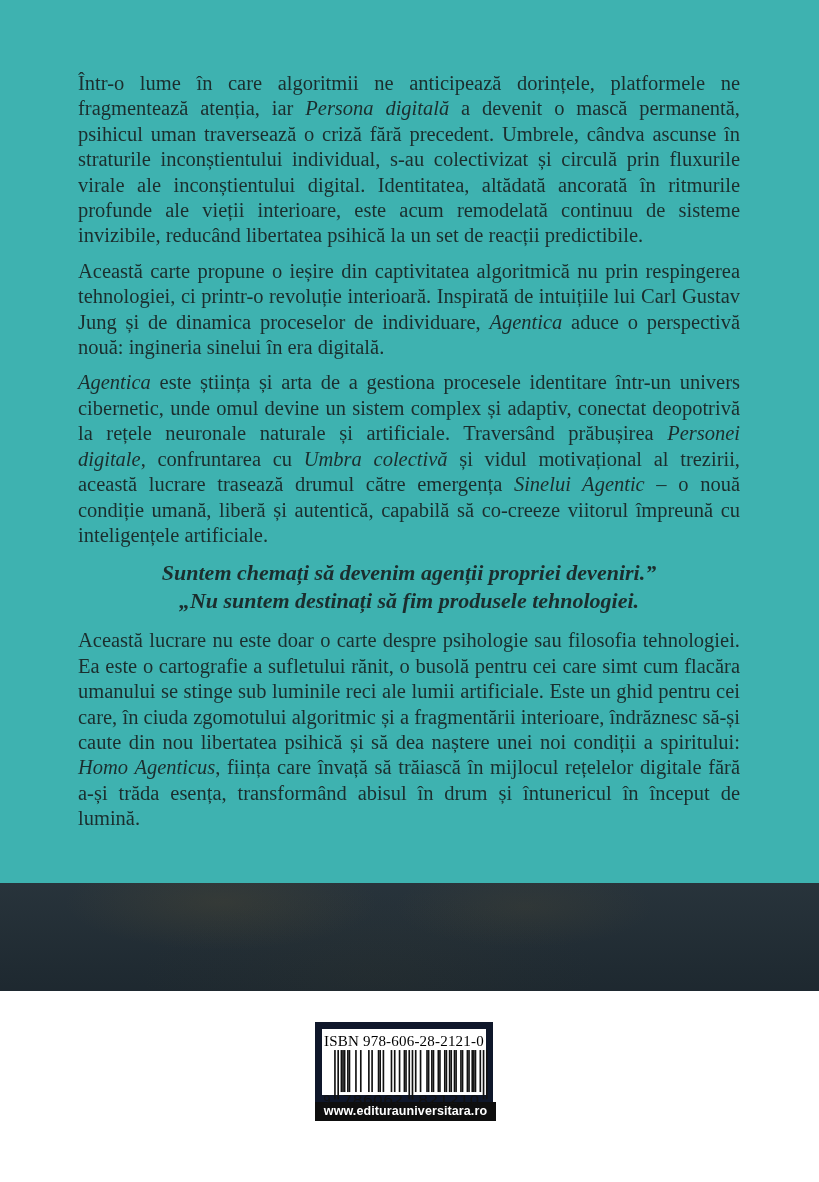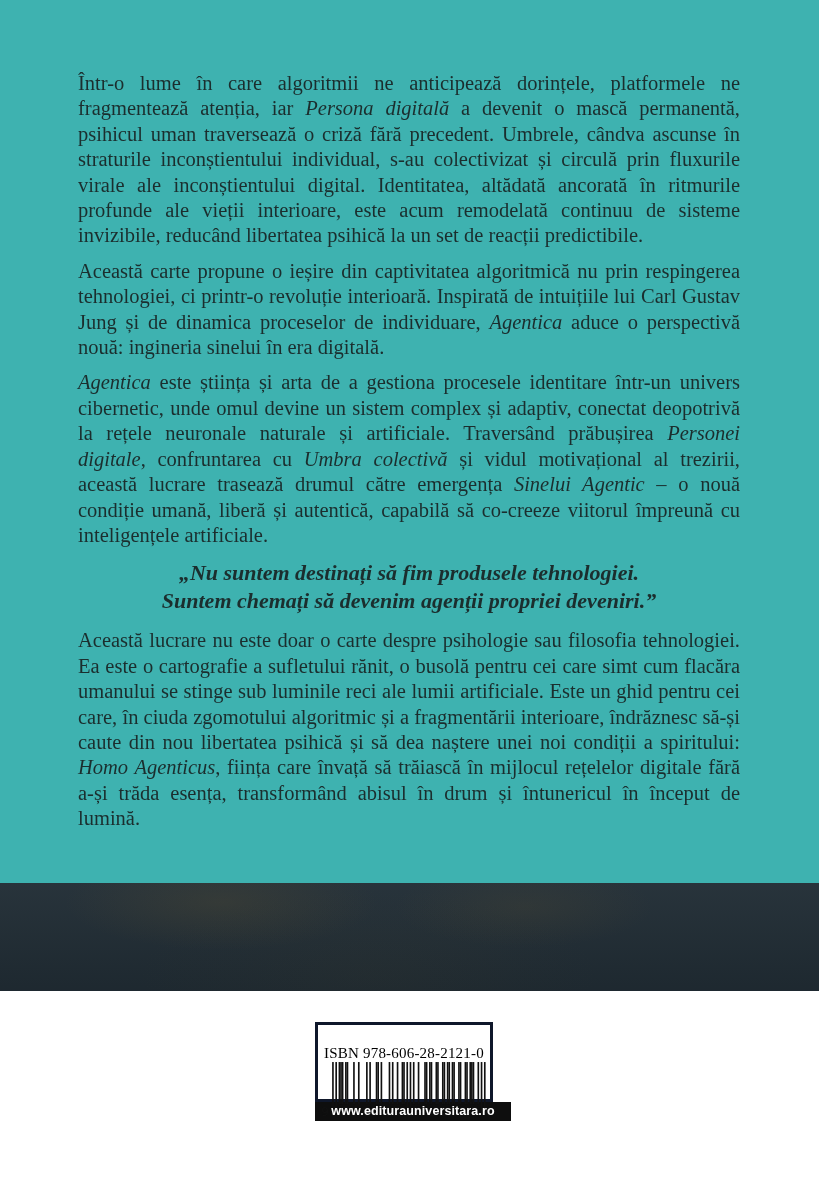--- a/index.html
+++ b/index.html
@@ -59,41 +59,41 @@
   }
   
   .barcode-block{
     position:absolute;left:315px;top:1022px;
     width:178px;
   }
   .isbn-box{
     box-sizing:border-box;
     width:178px;height:80px;
     background:#ffffff;
-    border:3px solid #0f172a;
-    padding-top:20px;
+    border:7px solid #0f172a;
+    padding-top:4px;
   }
   .isbn-label{
     font-family:"Liberation Serif","DejaVu Serif",serif;
     font-size:15px;
     color:#000000;
     text-align:center;
     letter-spacing:0.2px;
     white-space:nowrap;
   }
   .ean{
     display:block;
     width:168px;height:55px;
     margin:0 auto;
   }
   .ean rect{fill:#111111;}
   .ean text{fill:#111111;}
   .url-band{
     box-sizing:border-box;
-    width:196px;height:19px;
+    width:181px;height:19px;
     background:#0e0e0e;
     color:#ffffff;
     font-family:"Liberation Sans","DejaVu Sans",sans-serif;
     font-weight:bold;
     font-size:12.5px;
     line-height:19px;
     text-align:center;
     letter-spacing:0.1px;
     white-space:nowrap;
   }
@@ -102,22 +102,22 @@
 <body>
 
 <div class="page">
 
   <div class="teal">
     <p class="para"><span>Într-o lume în care algoritmii ne anticipează dorințele, platformele ne fragmentează atenția, iar </span><em>Persona digitală</em><span> a devenit o mască permanentă, psihicul uman traversează o criză fără precedent. Umbrele, cândva ascunse în straturile inconștientului individual, s-au colectivizat și circulă prin fluxurile virale ale inconștientului digital. Identitatea, altădată ancorată în ritmurile profunde ale vieții interioare, este acum remodelată continuu de sisteme invizibile, reducând libertatea psihică la un set de reacții predictibile.</span></p>
     <p class="para"><span>Această carte propune o ieșire din captivitatea algoritmică nu prin respingerea tehnologiei, ci printr-o revoluție interioară. Inspirată de intuițiile lui Carl Gustav Jung și de dinamica proceselor de individuare, </span><em>Agentica</em><span> aduce o perspectivă nouă: ingineria sinelui în era digitală.</span></p>
     <p class="para"><em>Agentica</em><span> este știința și arta de a gestiona procesele identitare într-un univers cibernetic, unde omul devine un sistem complex și adaptiv, conectat deopotrivă la rețele neuronale naturale și artificiale. Traversând prăbușirea </span><em>Personei digitale</em><span>, confruntarea cu </span><em>Umbra colectivă</em><span> și vidul motivațional al trezirii, această lucrare trasează drumul către emergența </span><em>Sinelui Agentic</em><span> – o nouă condiție umană, liberă și autentică, capabilă să co-creeze viitorul împreună cu inteligențele artificiale.</span></p>
 
     <div class="quote">
+      <div>Suntem chemați să devenim agenții propriei deveniri.”</div>
       <div>„Nu suntem destinați să fim produsele tehnologiei.</div>
-      <div>Suntem chemați să devenim agenții propriei deveniri.”</div>
     </div>
 
     <p class="para"><span>Această lucrare nu este doar o carte despre psihologie sau filosofia tehnologiei. Ea este o cartografie a sufletului rănit, o busolă pentru cei care simt cum flacăra umanului se stinge sub luminile reci ale lumii artificiale. Este un ghid pentru cei care, în ciuda zgomotului algoritmic și a fragmentării interioare, îndrăznesc să-și caute din nou libertatea psihică și să dea naștere unei noi condiții a spiritului: </span><em>Homo Agenticus</em><span>, ființa care învață să trăiască în mijlocul rețelelor digitale fără a-și trăda esența, transformând abisul în drum și întunericul în început de lumină.</span></p>
 
   </div>
 
   <div class="band"></div>
 
   <div class="white-strip"></div>
 

